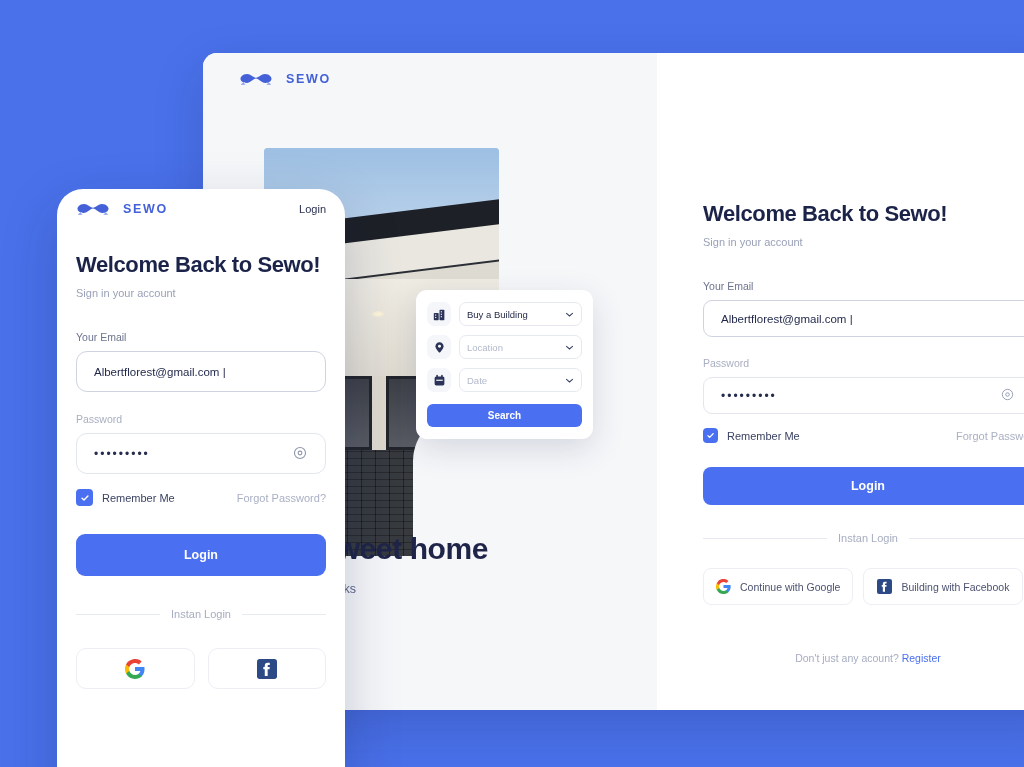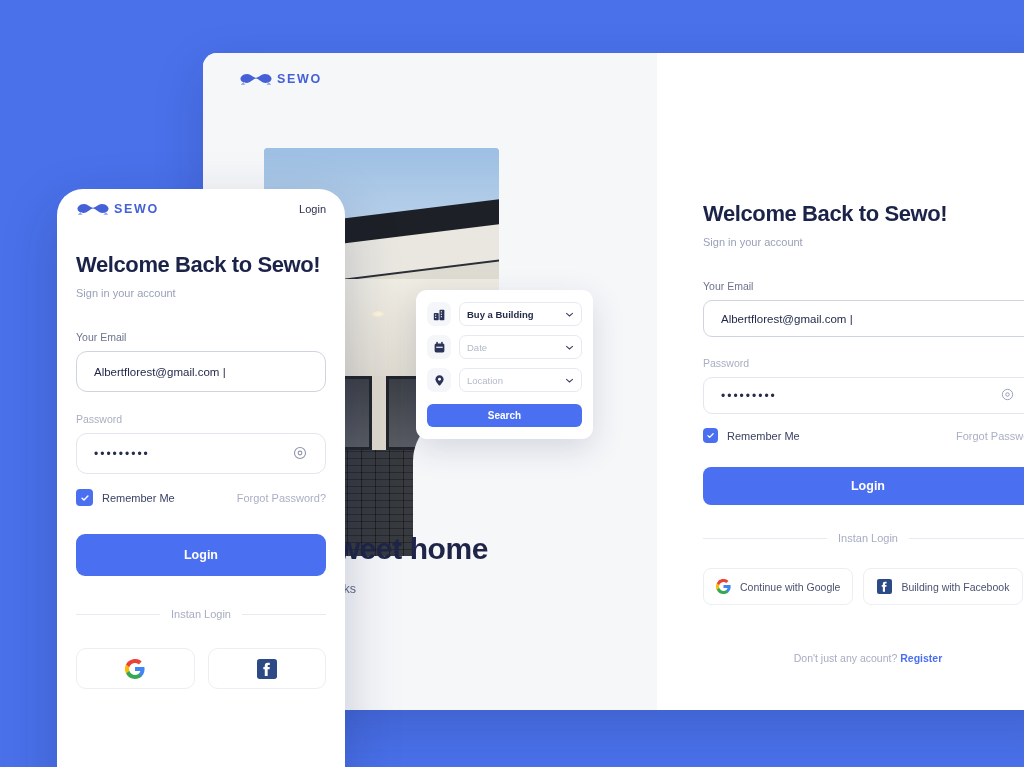--- a/index.html
+++ b/index.html
@@ -28,21 +28,21 @@
     overflow: hidden;
   }
   .dp-right {
     flex: 1; height: 100%;
     background: #ffffff;
     position: relative;
     padding: 148px 0 0 46px;
   }
 
   
-  .brand { display: flex; align-items: center; gap: 4px; }
+  .brand { display: flex; align-items: center; gap: 13px; }
   .brand-mark { width: 34px; height: 15px; display: block; }
   .brand-text {
     font-size: 12.5px; font-weight: 700; letter-spacing: 1.7px;
     color: #4461d8;
   }
   .dp-brand { position: absolute; left: 36px; top: 18px; }
 
   
   .hero-photo {
     position: absolute; left: 61px; top: 95px;
@@ -98,21 +98,21 @@
   .sc-ico {
     width: 24px; height: 24px; flex: 0 0 24px;
     background: #f4f6fa; border-radius: 7px;
     display: flex; align-items: center; justify-content: center;
   }
   .sc-field {
     flex: 1; height: 24px; border: 1px solid #e6e9f0; border-radius: 7px;
     display: flex; align-items: center; padding: 0 7px;
     font-size: 9.5px;
   }
-  .sc-field .val { flex: 1; color: #252b4a; font-weight: 700; }
+  .sc-field .val { flex: 1; color: #252b4a; font-weight: 400; }
   .sc-field .ph  { flex: 1; color: #b3b9cb; }
   .sc-btn {
     margin-top: 3px; height: 23px; border-radius: 6px; border: none;
     background: #4a6ff0; color: #fff; font-size: 10px; font-weight: 700;
     width: 100%; cursor: pointer; font-family: inherit;
   }
 
   
   .form-title { font-size: 22px; font-weight: 700; color: #1b2349; letter-spacing: -.4px; }
   .form-sub  { margin-top: 9px; font-size: 11px; color: #9aa1b7; }
@@ -143,21 +143,21 @@
   .divider { display: flex; align-items: center; gap: 11px; }
   .divider .ln { flex: 1; height: 1px; background: #e8eaf1; }
   .divider .tx { font-size: 11px; color: #a7adc0; white-space: nowrap; }
 
   .soc-btn {
     height: 37px; border: 1px solid #eceef4; border-radius: 8px; background: #fff;
     display: flex; align-items: center; justify-content: center; gap: 9px;
     font-size: 10.5px; color: #4b5270; cursor: pointer; white-space: nowrap;
   }
   .register-line { text-align: center; font-size: 10.5px; color: #a7adc0; }
-  .register-line b { color: #4a6ff0; font-weight: 700; }
+  .register-line b { color: #4a6ff0; font-weight: 400; }
 
   
   .dp-right .txt-input,
   .dp-right .btn-primary { width: 330px; }
   .dp-right .row-remember { width: 330px; }
   .dp-right .divider { width: 330px; }
   .dp-right .soc-row { display: flex; gap: 10px; width: 360px; }
   .dp-right .soc-btn { padding: 0 12px; }
   .dp-right .register-line { width: 330px; }
 
@@ -239,43 +239,43 @@
           <svg width="9" height="9" viewBox="0 0 12 12">
             <path d="M2 4.5 L6 8 L10 4.5" stroke="#3b4karma" fill="none"></path>
             <path d="M2 4.5 L6 8 L10 4.5" stroke="#3b4263" stroke-width="1.4" fill="none" stroke-linecap="round"></path>
           </svg>
         </div>
       </div>
 
       <div class="sc-row">
         <span class="sc-ico">
           <svg width="13" height="13" viewBox="0 0 16 16" fill="#2b3358">
+            <path d="M8 1.5 C5.2 1.5 3 3.7 3 6.5 C3 10 8 14.5 8 14.5 C8 14.5 13 10 13 6.5 C13 3.7 10.8 1.5 8 1.5 Z"></path>
+            <circle cx="8" cy="6.4" r="1.8" fill="#fff"></circle>
+          </svg>
+        </span>
+        <div class="sc-field">
+          <span class="ph">Location</span>
+          <svg width="9" height="9" viewBox="0 0 12 12">
+            <path d="M2 4.5 L6 8 L10 4.5" stroke="#3b4263" stroke-width="1.4" fill="none" stroke-linecap="round"></path>
+          </svg>
+        </div>
+      </div>
+
+      <div class="sc-row">
+        <span class="sc-ico">
+          <svg width="13" height="13" viewBox="0 0 16 16" fill="#2b3358">
             <rect x="2" y="3" width="12" height="11" rx="2"></rect>
             <rect x="4" y="1" width="2" height="3" rx="1"></rect>
             <rect x="10" y="1" width="2" height="3" rx="1"></rect>
             <rect x="4" y="7" width="8" height="1.4" fill="#fff"></rect>
           </svg>
         </span>
         <div class="sc-field">
           <span class="ph">Date</span>
-          <svg width="9" height="9" viewBox="0 0 12 12">
-            <path d="M2 4.5 L6 8 L10 4.5" stroke="#3b4263" stroke-width="1.4" fill="none" stroke-linecap="round"></path>
-          </svg>
-        </div>
-      </div>
-
-      <div class="sc-row">
-        <span class="sc-ico">
-          <svg width="13" height="13" viewBox="0 0 16 16" fill="#2b3358">
-            <path d="M8 1.5 C5.2 1.5 3 3.7 3 6.5 C3 10 8 14.5 8 14.5 C8 14.5 13 10 13 6.5 C13 3.7 10.8 1.5 8 1.5 Z"></path>
-            <circle cx="8" cy="6.4" r="1.8" fill="#fff"></circle>
-          </svg>
-        </span>
-        <div class="sc-field">
-          <span class="ph">Location</span>
           <svg width="9" height="9" viewBox="0 0 12 12">
             <path d="M2 4.5 L6 8 L10 4.5" stroke="#3b4263" stroke-width="1.4" fill="none" stroke-linecap="round"></path>
           </svg>
         </div>
       </div>
 
       <button class="sc-btn">Search</button>
     </div>
   </div>
 

